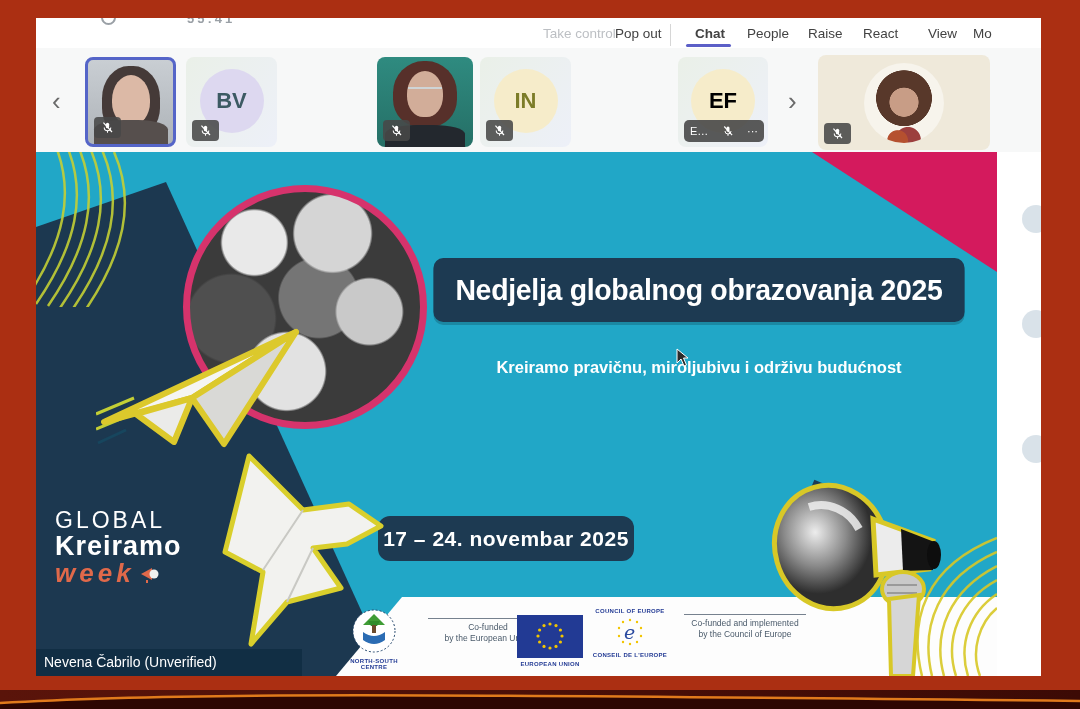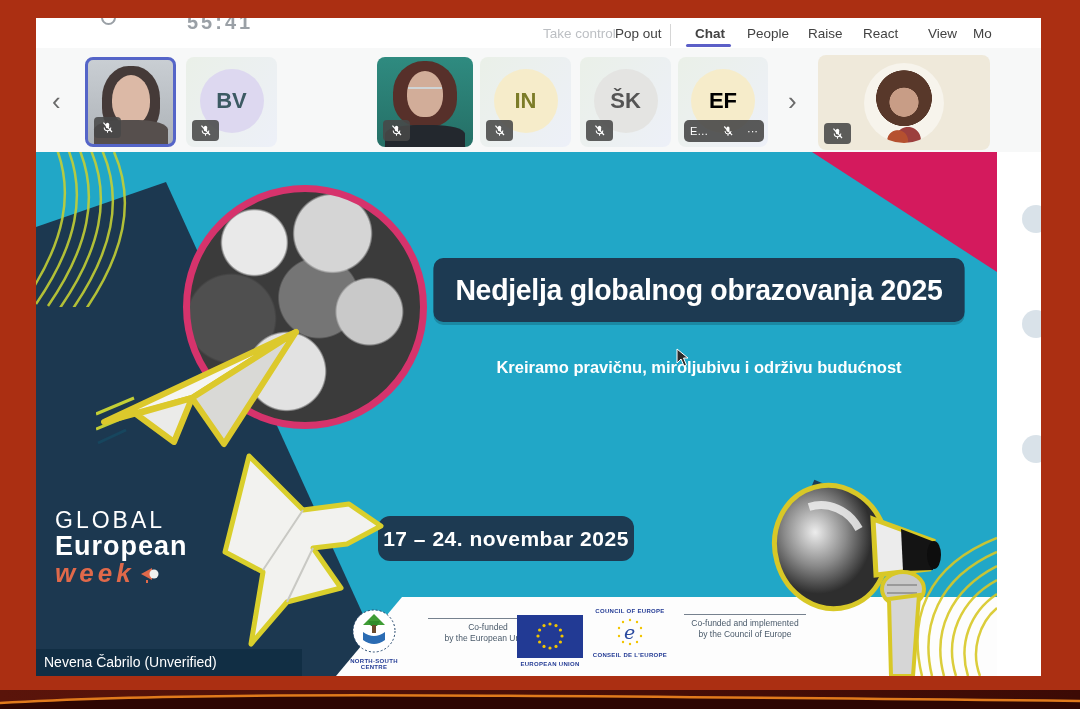--- a/index.html
+++ b/index.html
@@ -3,21 +3,21 @@
 <meta charset="utf-8">
 <style>
   html,body{margin:0;padding:0;background:#000;}
   *{box-sizing:border-box;}
   .stage{position:relative;width:1080px;height:709px;background:#ab2f12;overflow:hidden;
          font-family:"Liberation Sans",sans-serif;}
   
   .window{position:absolute;left:36px;top:18px;width:1005px;height:658px;background:#fff;overflow:hidden;z-index:1;}
   
   .timer-icon{position:absolute;left:65px;top:-8px;width:15px;height:15px;border:2px solid #9aa0a6;border-radius:50%;}
-  .timer-text{position:absolute;left:151px;top:-7px;font-size:20px;color:#9aa0a6;letter-spacing:3px;font-weight:bold;}
+  .timer-text{position:absolute;left:151px;top:-7px;font-size:13px;color:#9aa0a6;letter-spacing:3px;font-weight:bold;}
   
   .tb{position:absolute;top:8px;height:18px;font-size:13.5px;color:#424242;white-space:nowrap;}
   .tb.disabled{color:#bcbfc3;}
   .tb-div{position:absolute;left:634px;top:6px;width:1px;height:22px;background:#d6d6d6;}
   .tab-underline{position:absolute;left:650px;top:26px;width:45px;height:3px;background:#5b5fc7;border-radius:2px;}
   
   .tiles-bg{position:absolute;left:0;top:30px;width:1005px;height:104px;background:#f7f8f8;}
   .chev{position:absolute;top:72px;font-size:26px;color:#6a6a6a;line-height:22px;cursor:pointer;}
   .tile{position:absolute;top:39px;width:91px;height:90px;border-radius:8px;overflow:hidden;}
   .tile.init{background:linear-gradient(125deg,#eaf0e8,#edf0f8);text-align:right;}
@@ -161,31 +161,20 @@
       <div class="mic">
         <svg width="13" height="13" viewBox="0 0 16 16">
             <rect x="6" y="2" width="4" height="7" rx="2" fill="#fff"></rect>
             <path d="M4 8a4 4 0 0 0 8 0" stroke="#fff" stroke-width="1.3" fill="none"></path>
             <line x1="8" y1="12" x2="8" y2="14.5" stroke="#fff" stroke-width="1.3"></line>
             <line x1="3" y1="2" x2="13.5" y2="13.5" stroke="#fff" stroke-width="1.5"></line>
           </svg>
       </div>
     </div>
 
-    <div class="tile init" style="left:544px">
-      <div class="circle" style="background:#e4e4e2;color:#555">ŠK</div>
-      <div class="mic">
-        <svg width="13" height="13" viewBox="0 0 16 16">
-            <rect x="6" y="2" width="4" height="7" rx="2" fill="#fff"></rect>
-            <path d="M4 8a4 4 0 0 0 8 0" stroke="#fff" stroke-width="1.3" fill="none"></path>
-            <line x1="8" y1="12" x2="8" y2="14.5" stroke="#fff" stroke-width="1.3"></line>
-            <line x1="3" y1="2" x2="13.5" y2="13.5" stroke="#fff" stroke-width="1.5"></line>
-          </svg>
-      </div>
-    </div>
 
     <div class="tile init" style="left:642px;width:90px">
       <div class="circle" style="background:#f6ecca;color:#000000">EF</div>
       <div class="ef-bar">
         <span>E…</span>
         <svg width="12" height="12" viewBox="0 0 16 16">
             <rect x="6" y="2" width="4" height="7" rx="2" fill="#fff"></rect>
             <path d="M4 8a4 4 0 0 0 8 0" stroke="#fff" stroke-width="1.3" fill="none"></path>
             <line x1="8" y1="12" x2="8" y2="14.5" stroke="#fff" stroke-width="1.3"></line>
             <line x1="3" y1="2" x2="13.5" y2="13.5" stroke="#fff" stroke-width="1.5"></line>
@@ -246,21 +235,21 @@
       <div class="subtitle">Kreiramo pravičnu, miroljubivu i održivu budućnost</div>
       <div class="date-badge">17 – 24. novembar 2025</div>
 
       <svg width="205" height="200" viewBox="0 0 205 200" style="position:absolute;left:155px;top:300px">
         <path d="M58,4 L112,58 L158,52 L190,74 L156,92 L122,96 L150,136 L96,150 L60,192 L72,120 L34,100 Z" fill="#f2f2ef" stroke="#d9cf2c" stroke-width="5" stroke-linejoin="round"></path>
         <path d="M112,58 L72,118 M122,96 L96,150" stroke="#c9c9c4" stroke-width="2" fill="none"></path>
       </svg>
 
       <div class="gew">
         <div class="l1">GLOBAL</div>
-        <div class="l2">European</div>
+        <div class="l2">Kreiramo</div>
         <div>
           <span class="l3">week</span>
           <svg width="22" height="18" viewBox="0 0 22 18" style="vertical-align:-2px">
             <polygon points="2,8 13,2 13,14" fill="#e0694a"></polygon>
               <circle cx="15" cy="8" r="4.5" fill="#f3f3f0"></circle>
               <line x1="8" y1="14" x2="8" y2="17" stroke="#e0694a" stroke-width="2"></line>
           </svg>
         </div>
       </div>
 

